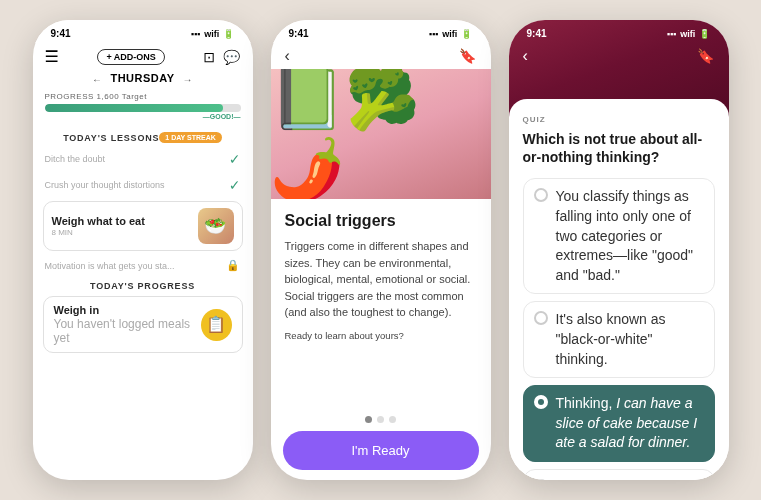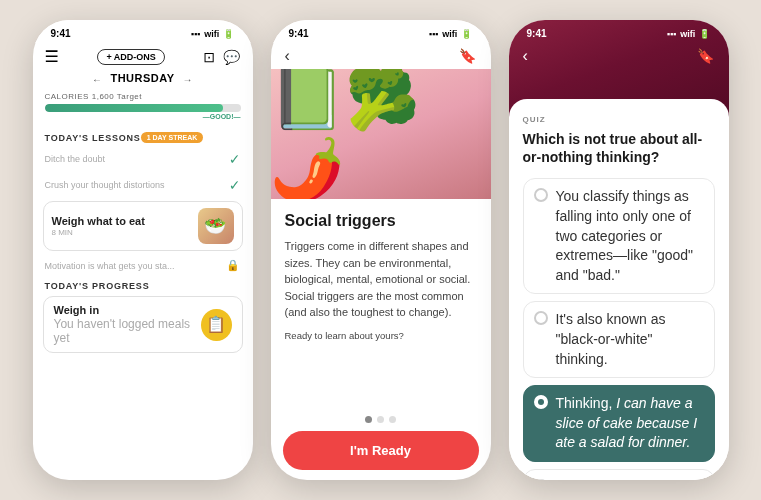--- a/index.html
+++ b/index.html
@@ -98,21 +98,21 @@
     }
     .calories-good {
       font-size: 7px;
       color: #3a9e7a;
       font-weight: 600;
       text-align: right;
       margin-top: 1px;
     }
     .section-header {
       display: flex;
-      justify-content: flex-start;
+      justify-content: center;
       align-items: center;
       padding: 6px 12px 3px;
     }
     .section-title {
       font-size: 9px;
       font-weight: 800;
       letter-spacing: 0.8px;
       color: #333;
       text-transform: uppercase;
     }
@@ -233,27 +233,27 @@
       padding: 6px 0 4px;
     }
     .dot {
       width: 7px; height: 7px;
       border-radius: 50%;
       background: #ddd;
     }
     .dot.active { background: #888; }
     .phone2-btn {
       margin: 4px 12px 10px;
-      background: #ef4444;
+      background: #8b5cf6;
       color: #fff;
       border: none;
       border-radius: 28px;
       padding: 12px;
       font-size: 13px;
-      font-weight: 700;
+      font-weight: 400;
       width: calc(100% - 24px);
       text-align: center;
       flex-shrink: 0;
     }
     
     .phone3 { background: #fff; }
     .phone3-hero-bg {
       position: absolute;
       top: 0; left: 0; right: 0;
       height: 130px;
@@ -406,21 +406,21 @@
   </div>
 
   <div class="phone1-day-nav">
     <span class="arrow">←</span>
     <span>THURSDAY</span>
     <span class="arrow">→</span>
   </div>
 
   <div class="calories-section">
     <div class="calories-label">
-      <span>CALORIES</span>
+      <span>PROGRESS</span>
       <span>1,600 Target</span>
     </div>
     <div class="calories-bar-bg">
       <div class="calories-bar-fill" style="width: 91%"></div>
     </div>
     <div class="calories-good">—GOOD!—</div>
   </div>
 
   <div class="section-header">
     <span class="section-title">TODAY'S LESSONS</span>

